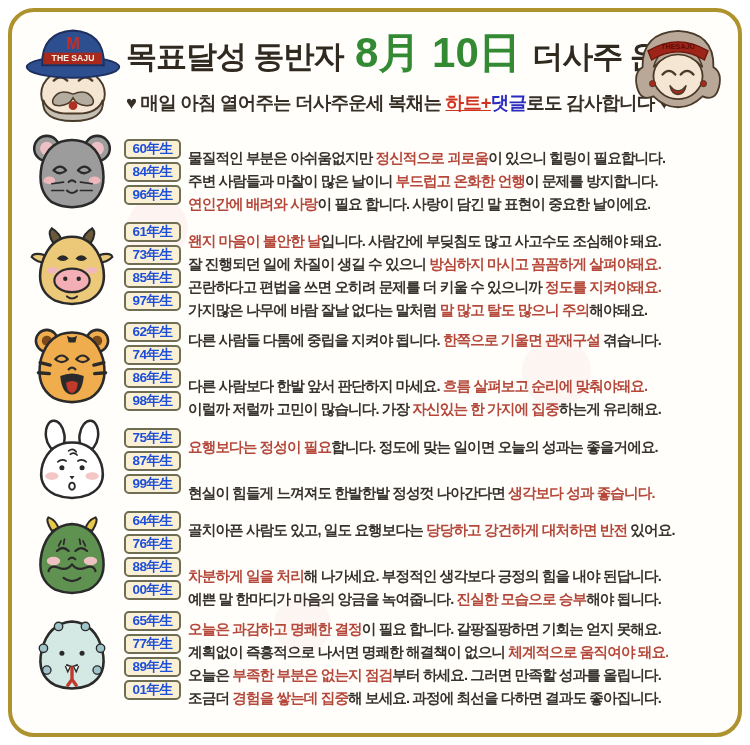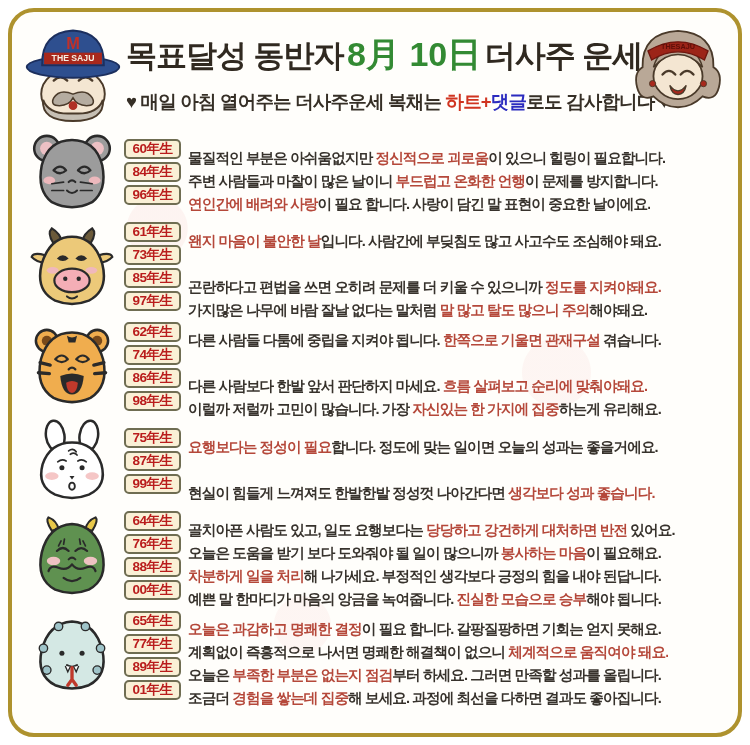--- a/index.html
+++ b/index.html
@@ -21,35 +21,35 @@
       radial-gradient(circle at 75% 50%, rgba(240,170,170,.10) 0 34px, transparent 35px),
       radial-gradient(circle at 40% 85%, rgba(240,170,170,.10) 0 28px, transparent 29px),
       #fffefb;
     padding:4px 8px 0 6px; overflow:hidden;
   }
   
   .header { display:flex; align-items:center; height:112px; padding:0 2px; }
   .header-center { flex:1; text-align:center; min-width:0; }
   .title-line { white-space:nowrap; font-weight:800; line-height:48px; letter-spacing:-1px; }
   .title-dark { font-size:31px; color:#302920; }
-  .title-date { font-size:34px; color:#338a33; margin:0 0; letter-spacing:0; }
+  .title-date { font-size:42px; color:#338a33; margin:0 8px; letter-spacing:0; }
   .subtitle { margin-top:4px; font-size:18.5px; font-weight:700; color:#362f26; letter-spacing:-0.8px; white-space:nowrap; }
-  .subtitle .red { color:#d03420; }
+  .subtitle .red { color:#d03420;text-decoration:underline; }
   .subtitle .blue { color:#2b2bbf; }
   .logo { flex:none; }
   
   .sections { padding:2px 2px 0 2px; }
   .section { display:flex; align-items:center; margin-bottom:6px; }
   .icon-col { flex:none; width:104px; display:flex; justify-content:center; align-items:center; }
   .rows { flex:1; min-width:0; }
   .row { display:flex; align-items:center; margin:1.5px 0; height:21.5px; }
   .badge {
     flex:none; width:57px; text-align:center;
     background:#faf0d6; border:2px solid #6f6d52; border-radius:5px;
-    color:#b91c1c; font-weight:800; font-size:13.5px; line-height:16px;
+    color:#1d4ed8; font-weight:800; font-size:13.5px; line-height:16px;
     margin-right:7px; letter-spacing:-0.5px;
   }
   .txt { font-size:14.6px; font-weight:600; color:#37322c; letter-spacing:-0.9px; white-space:nowrap; overflow:hidden;margin-top:18px; }
   .txt .hl { color:#b5483a; }
 </style>
 </head>
 <body>
 
 <div class="frame">
 
@@ -147,20 +147,21 @@
 <path d="M44,83 q6,5 12,0" stroke="#2a2a2a" stroke-width="2.4" fill="none" stroke-linecap="round"></path>
 </svg>
         </div>
         <div class="rows">
           <div class="row">
             <span class="badge">61年生</span>
             <span class="txt"><span class="hl">왠지 마음이 불안한 날</span><span>입니다. 사람간에 부딪침도 많고 사고수도 조심해야 돼요.</span></span>
           </div>
           <div class="row">
             <span class="badge">73年生</span>
+            <span class="txt"><span>잘 진행되던 일에 차질이 생길 수 있으니 </span><span class="hl">방심하지 마시고 꼼꼼하게 살펴야돼요.</span></span>
           </div>
           <div class="row">
             <span class="badge">85年生</span>
             <span class="txt"><span>곤란하다고 편법을 쓰면 오히려 문제를 더 키울 수 있으니까 </span><span class="hl">정도를 지켜야돼요.</span></span>
           </div>
           <div class="row">
             <span class="badge">97年生</span>
             <span class="txt"><span>가지많은 나무에 바람 잘날 없다는 말처럼 </span><span class="hl">말 많고 탈도 많으니 주의</span><span>해야돼요.</span></span>
           </div>
         </div>
@@ -245,21 +246,20 @@
 <path d="M40,74 q10,8 20,0" stroke="#2a2a2a" stroke-width="2.6" fill="none" stroke-linecap="round"></path>
 </svg>
         </div>
         <div class="rows">
           <div class="row">
             <span class="badge">64年生</span>
             <span class="txt"><span>골치아픈 사람도 있고, 일도 요행보다는 </span><span class="hl">당당하고 강건하게 대처하면 반전</span><span> 있어요.</span></span>
           </div>
           <div class="row">
             <span class="badge">76年生</span>
-            <span class="txt"><span>오늘은 도움을 받기 보다 도와줘야 될 일이 많으니까 </span><span class="hl">봉사하는 마음</span><span>이 필요해요.</span></span>
           </div>
           <div class="row">
             <span class="badge">88年生</span>
             <span class="txt"><span class="hl">차분하게 일을 처리</span><span>해 나가세요. 부정적인 생각보다 긍정의 힘을 내야 된답니다.</span></span>
           </div>
           <div class="row">
             <span class="badge">00年生</span>
             <span class="txt"><span>예쁜 말 한마디가 마음의 앙금을 녹여줍니다. </span><span class="hl">진실한 모습으로 승부</span><span>해야 됩니다.</span></span>
           </div>
         </div>

